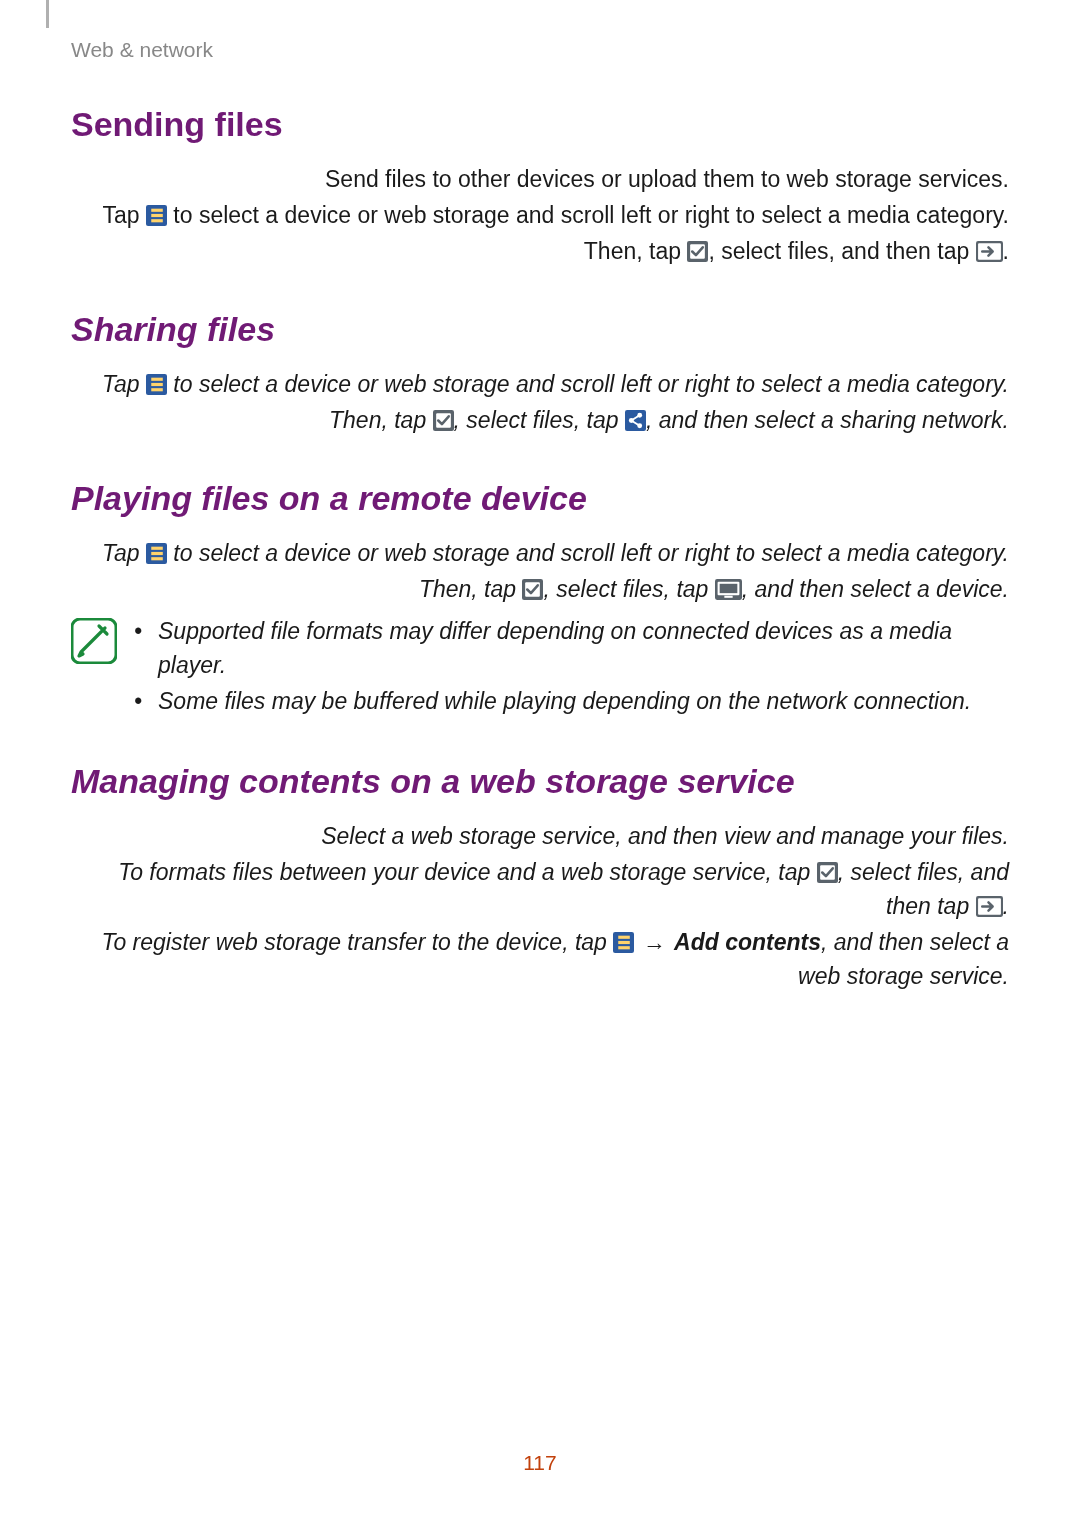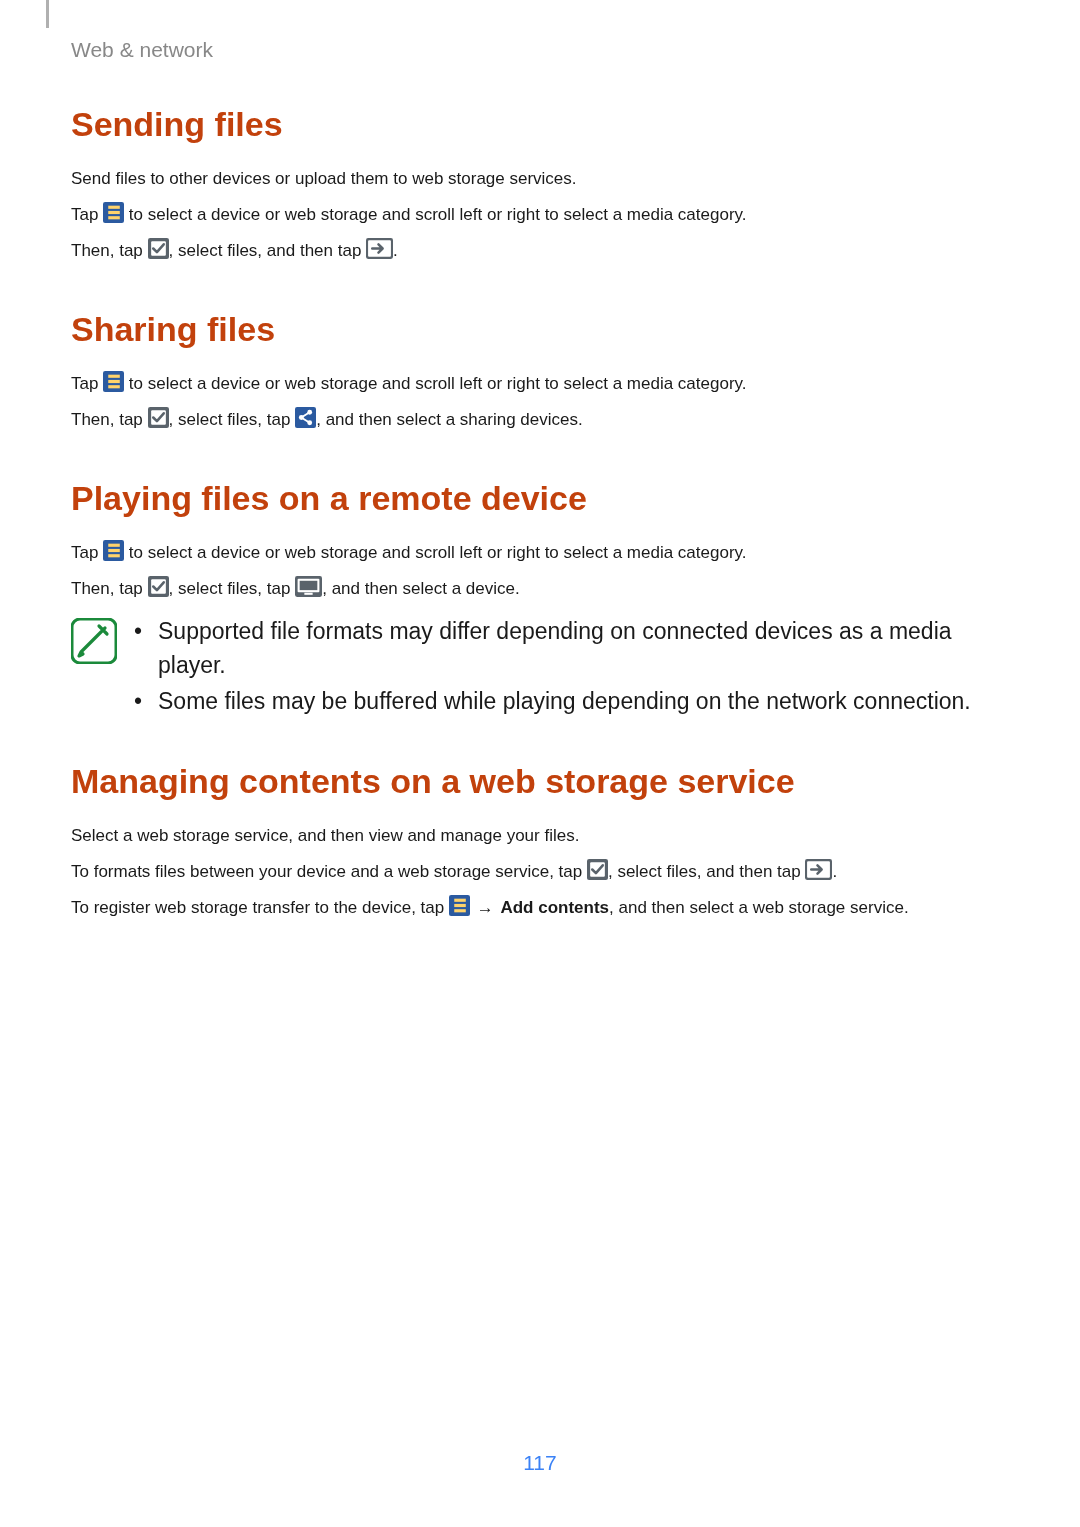--- a/index.html
+++ b/index.html
@@ -35,41 +35,42 @@
     color: #888888;
     letter-spacing: 0px;
   }
   .content {
     position: absolute;
     left: 71px;
     top: 105px;
     width: 938px;
   }
   h2 {
-    color: #c2410c;
+    color: #701a75;
     font-size: 34px;
     font-weight: 600;
     margin: 0 0 18px 0;
     letter-spacing: 0px;
   }
-  .section + .section { margin-top: 42px; }
+  .section + .section { margin-top: 42px; font-style: italic; }
   p {
-    font-size: 17px;
+    font-size: 23px;
     line-height: 34px;
     margin: 0 0 2px 0;
     color: #1a1a1a;
+    text-align: right;
   }
   .pageno {
     position: absolute;
     bottom: 52px;
     left: 0;
     width: 1080px;
     text-align: center;
     font-size: 21px;
-    color: #3b82f6;
+    color: #c2410c;
   }
   .icon-inline {
     display: inline-block;
     vertical-align: -3px;
     width: 21px;
     height: 21px;
   }
   .icon-inline svg { width: 21px; height: 21px; display: block; }
   .note-row {
     display: flex;
@@ -176,21 +177,21 @@
       <p>
         <span>Tap </span><span class="icon-inline"><svg viewBox="0 0 20 20">
               <use href="#ic-list"></use>
             </svg></span><span> to select a device or web storage and scroll left or right to select a media category.</span>
       </p>
       <p>
         <span>Then, tap </span><span class="icon-inline"><svg viewBox="0 0 20 20">
               <use href="#ic-checkbox"></use>
             </svg></span><span>, select files, tap </span><span class="icon-inline"><svg viewBox="0 0 20 20">
               <use href="#ic-share"></use>
-            </svg></span><span>, and then select a sharing devices.</span>
+            </svg></span><span>, and then select a sharing network.</span>
       </p>
     </div>
 
     <div class="section">
       <h2>Playing files on a remote device</h2>
       <p>
         <span>Tap </span><span class="icon-inline"><svg viewBox="0 0 20 20">
               <use href="#ic-list"></use>
             </svg></span><span> to select a device or web storage and scroll left or right to select a media category.</span>
       </p>

